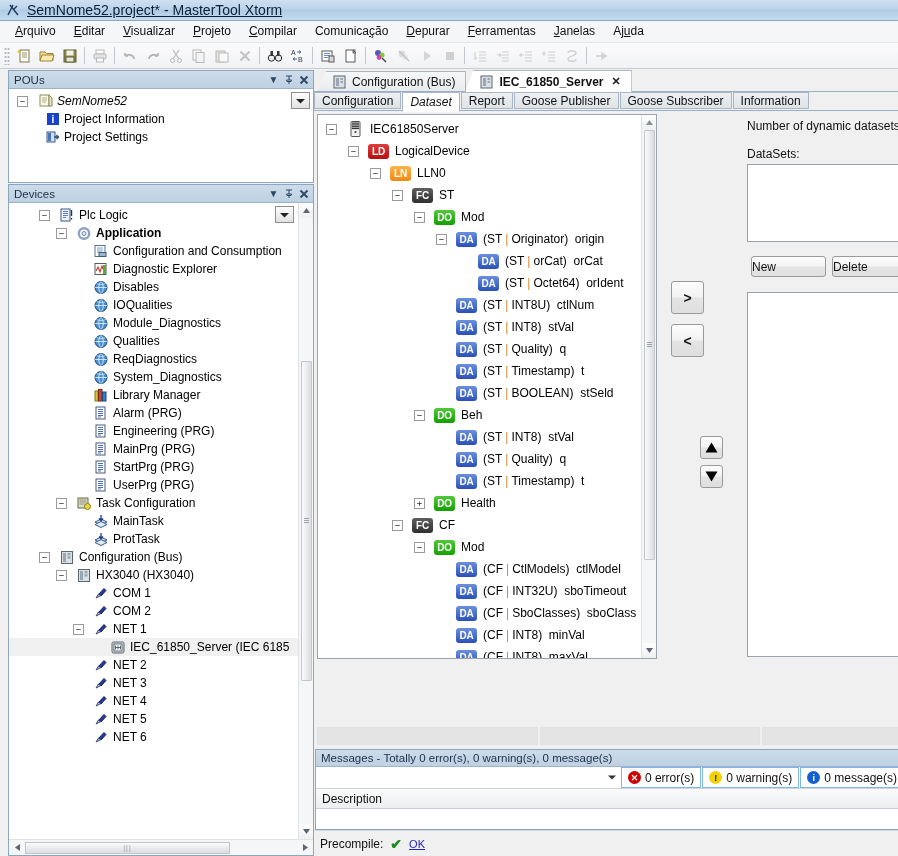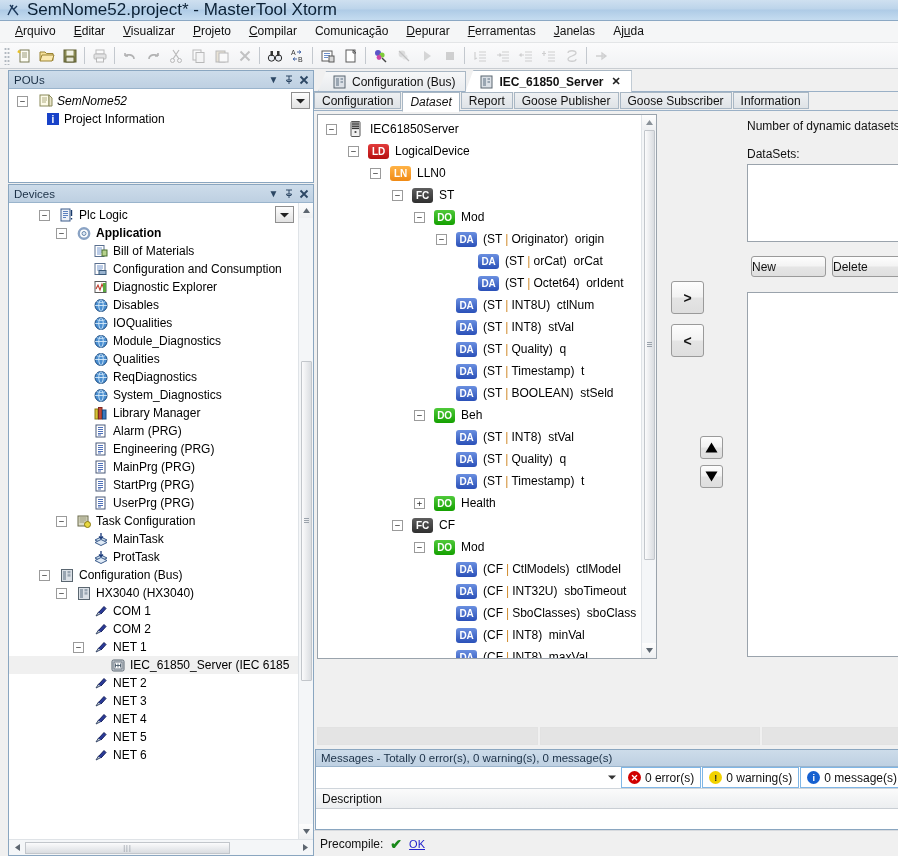--- a/index.html
+++ b/index.html
@@ -24,22 +24,23 @@
   }
   #titlebar .app-glyph {
     width: 16px; height: 16px;
     margin-right: 6px;
     display: flex; align-items: center; justify-content: center;
     font-weight: bold; font-size: 13px; color: #20364e;
     font-style: italic;
     font-family: "Liberation Serif", serif;
   }
   #titlebar .title-text {
-    font-size: 17px; color: #0b2034;
+    font-size: 14px; color: #0b2034;
     white-space: nowrap;
+    text-decoration: underline;
   }
 
   
   #menubar {
     height: 22px;
     background: #f5f6f7;
     display: flex; align-items: center;
     padding-left: 6px;
     border-bottom: 1px solid #e3e5e7;
   }
@@ -632,20 +633,32 @@
             <span class="indent" style="width:24px"></span>
             <span class="dots"></span>
             <span class="ico">
               <svg width="15" height="14" viewBox="0 0 15 14">
                   <rect x="2" y="1" width="12" height="12" fill="#1842c8"></rect>
                   <text x="8" y="11" font-size="10" font-weight="bold" fill="#fff" text-anchor="middle" font-family="sans-serif">i</text>
                 </svg>
             </span>
             <span class="label">Project Information</span>
           </div>
+          <div class="tnode">
+            <span class="indent" style="width:24px"></span>
+            <span class="dots"></span>
+            <span class="ico">
+              <svg width="15" height="14" viewBox="0 0 15 14">
+                  <rect x="2" y="2" width="8" height="10" fill="#cfe0f5" stroke="#3a5a8a"></rect>
+                  <rect x="3" y="3" width="3" height="8" fill="#4a74b8"></rect>
+                  <path d="M9 7 h4 M11.5 5 l2 2 l-2 2" stroke="#2a4a7a" stroke-width="1.3" fill="none"></path>
+                </svg>
+            </span>
+            <span class="label">Project Settings</span>
+          </div>
         </div>
       </div>
     </div>
 
     <div class="dock-panel" style="flex:1; margin-top:1px;">
       <div class="dock-header">
         <span class="dock-title">Devices</span>
         <span class="dock-btn">▼</span>
         <span class="dock-btn">
           <svg width="10" height="10" viewBox="0 0 10 10">
@@ -682,33 +695,20 @@
               <span class="indent" style="width: 45px;"></span>
               <span class="exp">−</span>
               <span class="dots"></span>
               <span class="ico">
                 <svg width="16" height="15" viewBox="0 0 16 15">
                   <circle cx="8" cy="7.5" r="5.2" fill="none" stroke="#8aa3c4" stroke-width="2.4"></circle>
                   <circle cx="8" cy="7.5" r="2" fill="#dfe9f4" stroke="#6a88ad"></circle>
                 </svg>
               </span>
               <span class="label" style="font-weight: bold;">Application</span>
-            </div>
-            <div class="tnode">
-              <span class="indent" style="width: 62px;"></span>
-              <span class="exp-spacer"></span>
-              <span class="dots"></span>
-              <span class="ico">
-                <svg width="16" height="15" viewBox="0 0 16 15">
-                  <rect x="2" y="1.5" width="9" height="11" fill="#fff" stroke="#5a7090"></rect>
-                  <path d="M4 4h5M4 6h5M4 8h5M4 10h4" stroke="#6a8ec9" stroke-width=".9"></path>
-                  <rect x="9" y="6" width="5" height="6" fill="#b6d28c" stroke="#4a7030"></rect>
-                </svg>
-              </span>
-              <span class="label">Bill of Materials</span>
             </div>
             <div class="tnode">
               <span class="indent" style="width: 62px;"></span>
               <span class="exp-spacer"></span>
               <span class="dots"></span>
               <span class="ico">
                 <svg width="16" height="15" viewBox="0 0 16 15">
                   <rect x="2" y="1.5" width="10" height="11" fill="#fff" stroke="#5a7090"></rect>
                   <path d="M4 4h6M4 6h6M4 8h5" stroke="#6a8ec9" stroke-width=".9"></path>
                   <rect x="6" y="8.5" width="7" height="4" fill="#9ab4d0" stroke="#3a5a7a"></rect>

